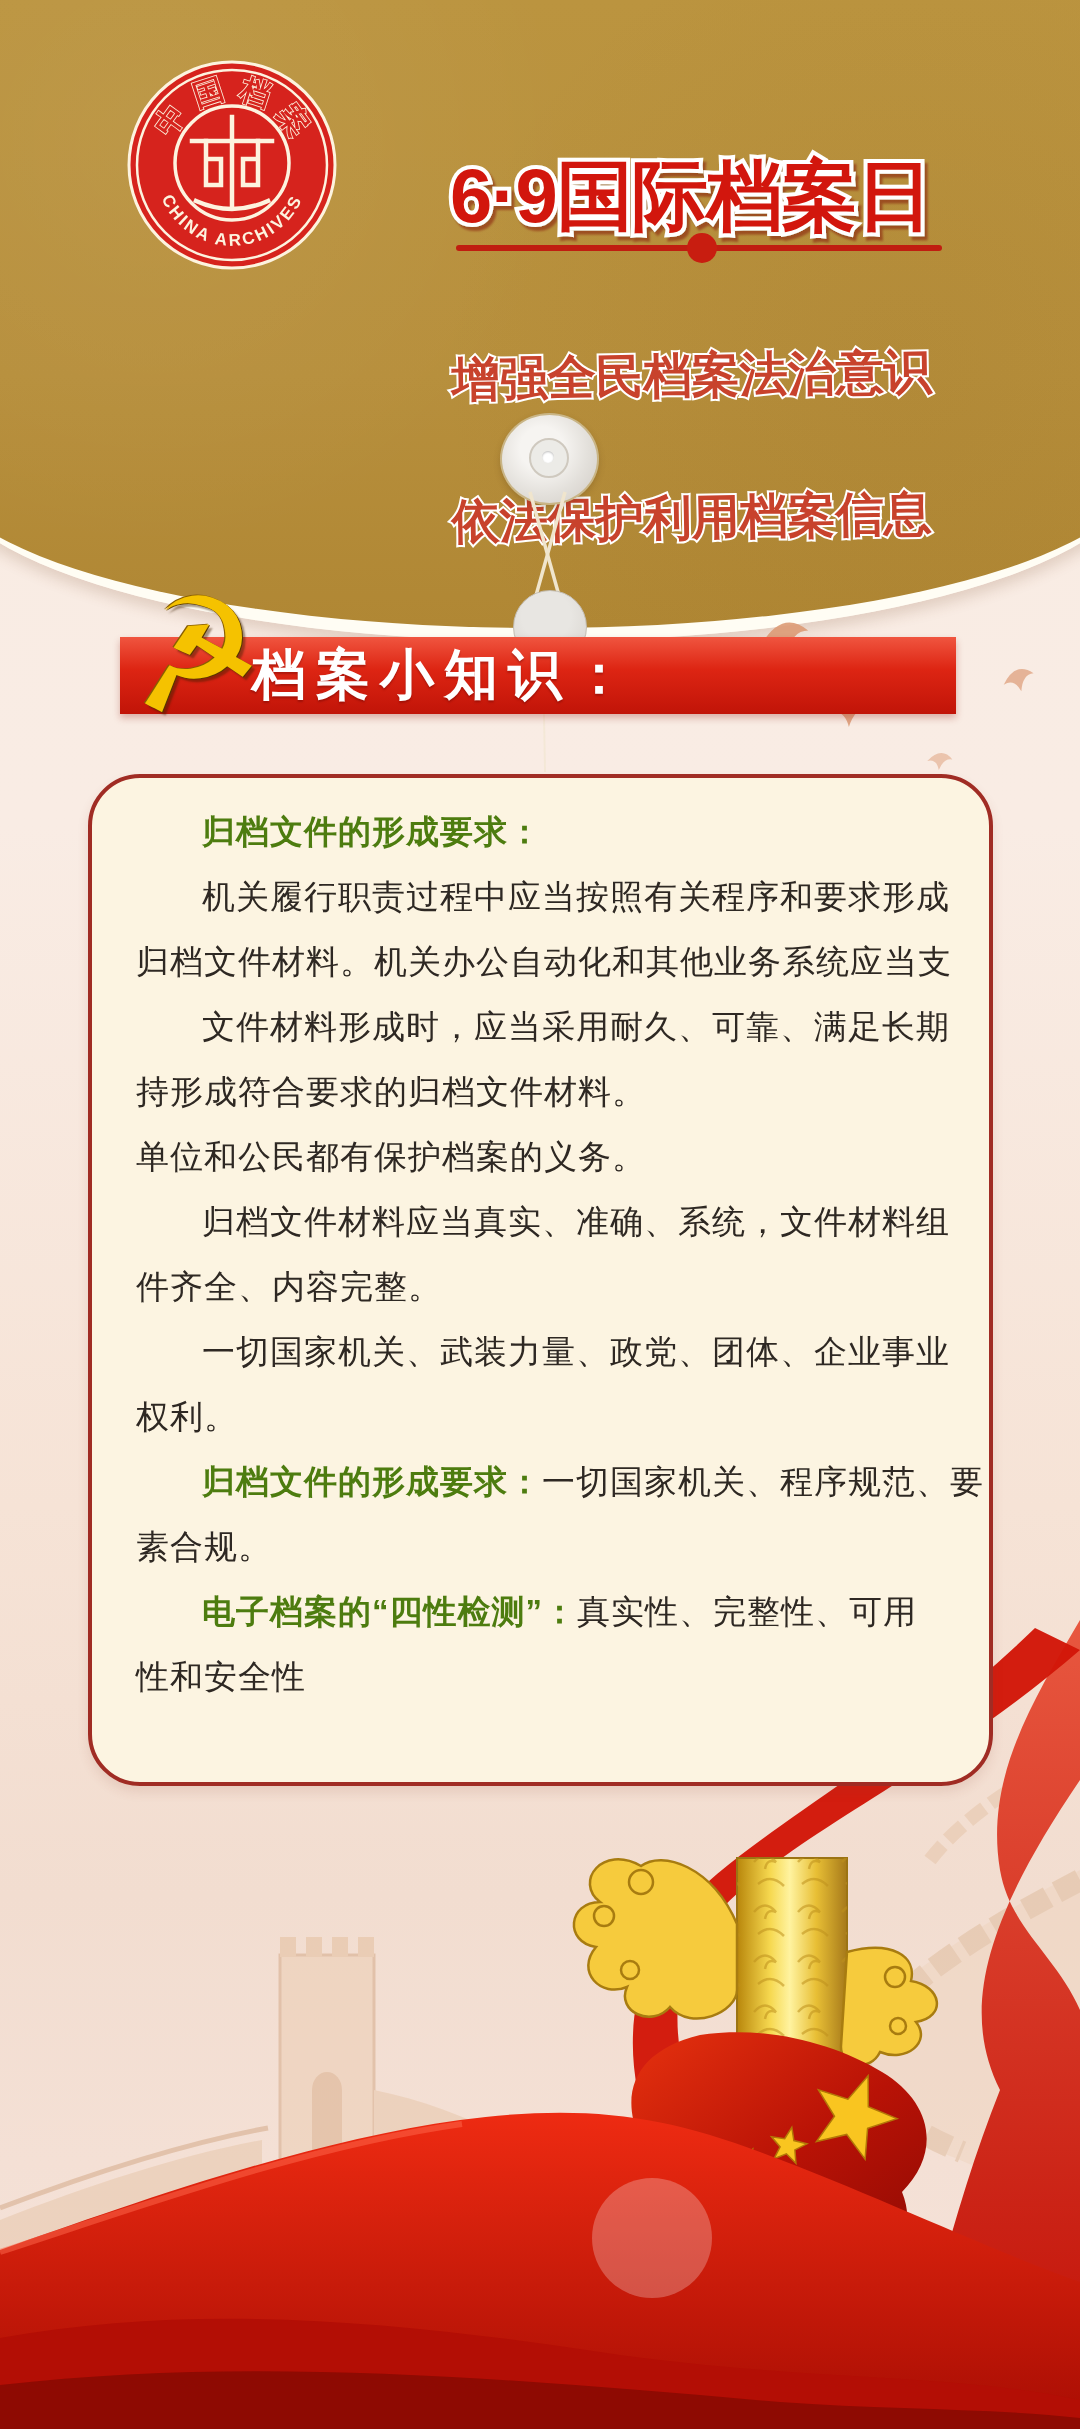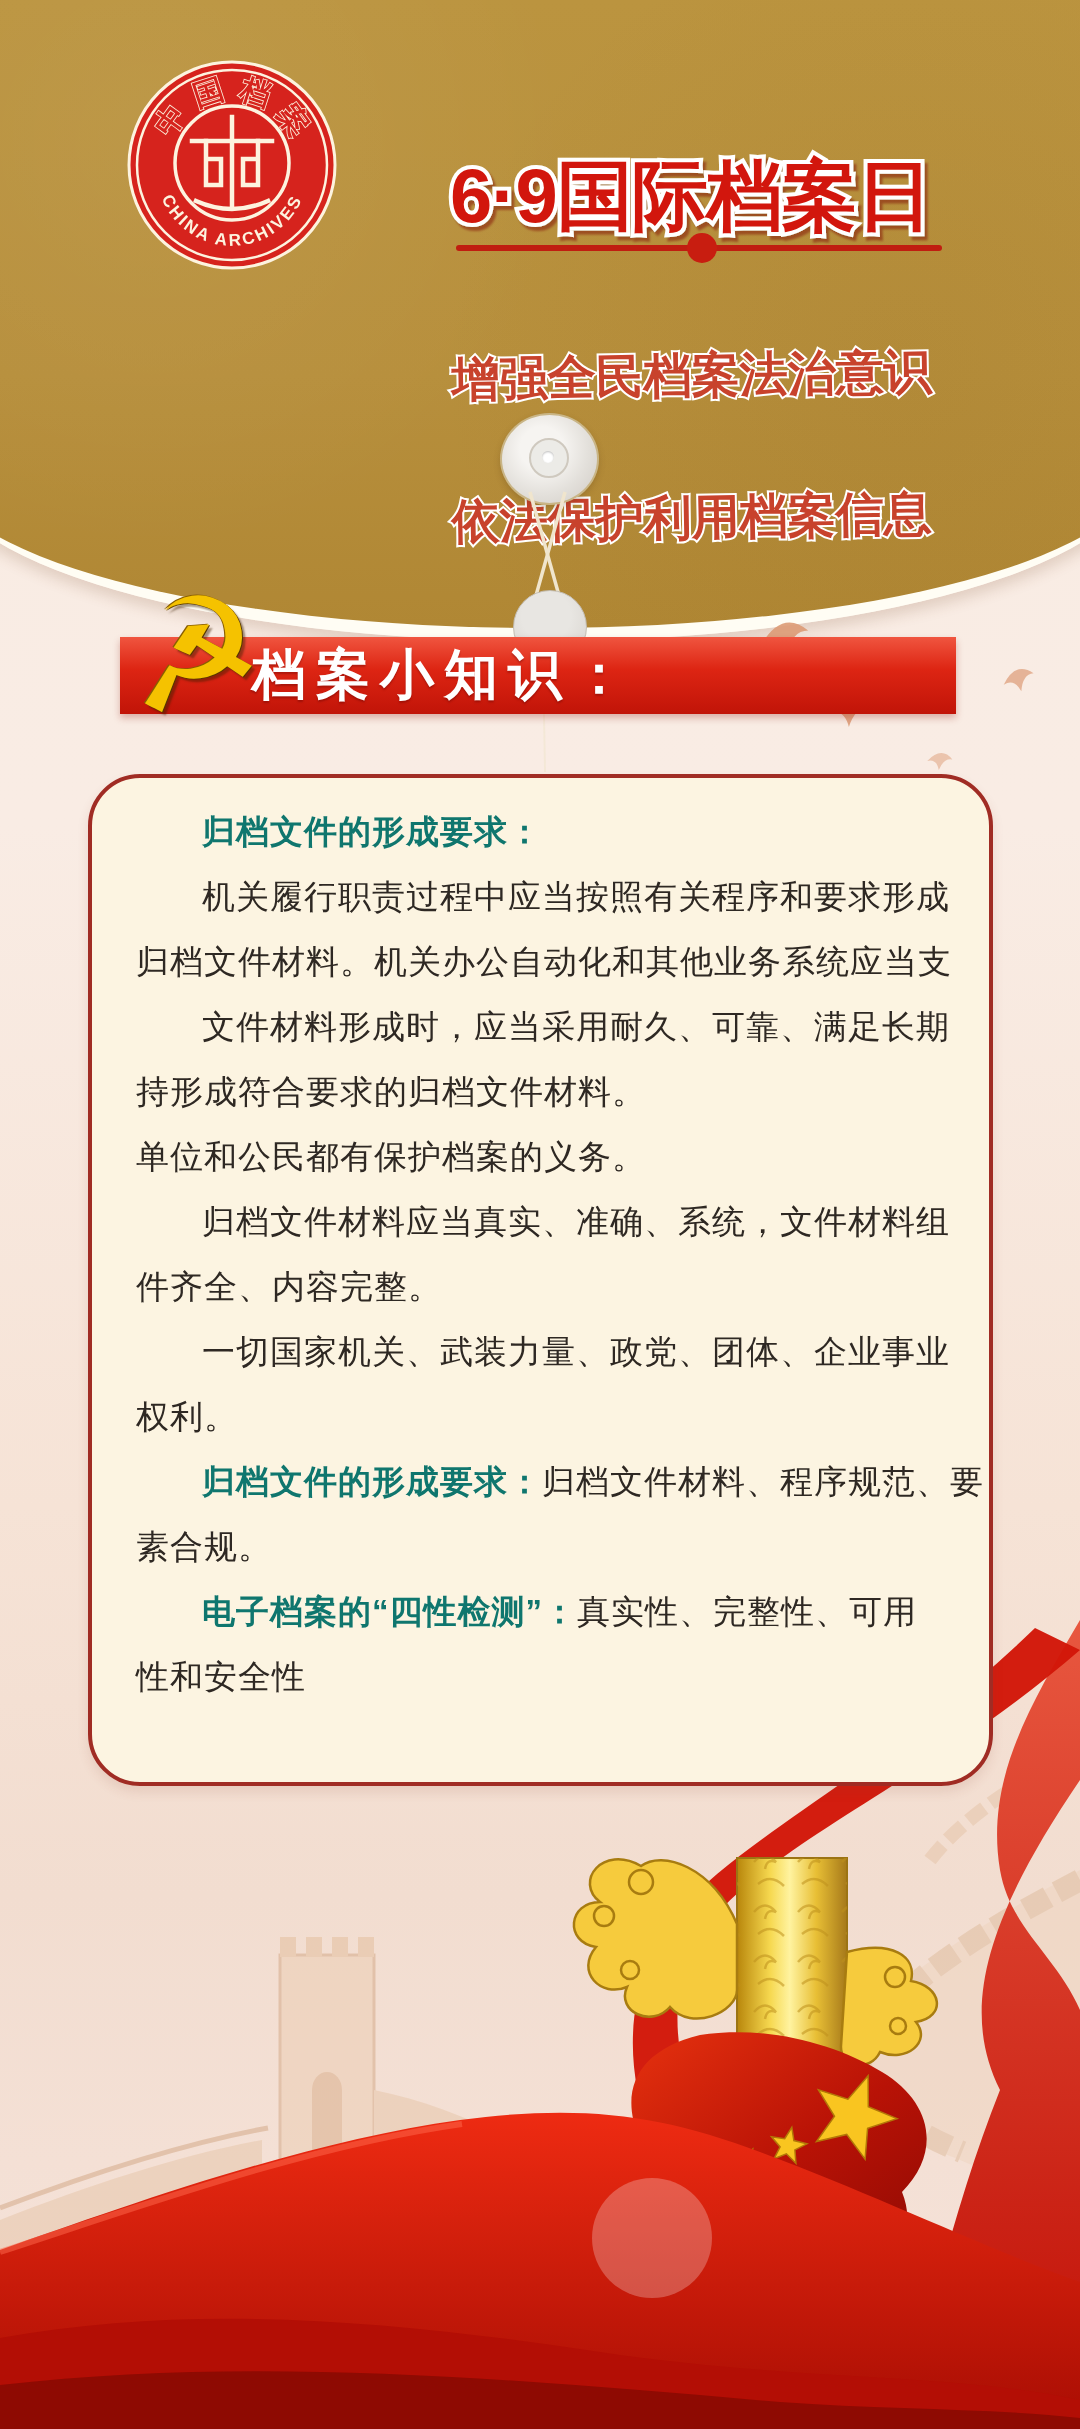--- a/index.html
+++ b/index.html
@@ -59,21 +59,21 @@
   }
   
   .kbox{
     position:absolute;left:88px;top:774px;width:905px;height:1012px;z-index:40;
     background:#fcf4e1;border:4px solid #a02c24;border-radius:52px;
     box-shadow:0 6px 12px rgba(140,60,40,.12);
     box-sizing:border-box;padding:21px 36px 0 44px;overflow:hidden;
   }
   .kb-line{height:65px;line-height:65px;font-size:33px;letter-spacing:1px;color:#2e2823;white-space:nowrap;}
   .kb-line.indent{padding-left:66px;}
-  .kb-red{color:#0f766e;font-weight:bold;}
+  .kb-red{color:#4d7c0f;font-weight:bold;}
   
   .doves{position:absolute;left:0;top:0;width:1080px;height:1200px;z-index:25;pointer-events:none;}
   
   .bottom-art{position:absolute;left:0;top:1450px;width:1080px;height:979px;z-index:30;}
 </style>
 </head>
 <body>
 
 <div class="page">
 
@@ -236,20 +236,20 @@
         <div class="kb-line indent"><span class="kb-red">归档文件的形成要求：</span></div>
         <div class="kb-line indent"><span>机关履行职责过程中应当按照有关程序和要求形成</span></div>
         <div class="kb-line"><span>归档文件材料。机关办公自动化和其他业务系统应当支</span></div>
         <div class="kb-line indent"><span>文件材料形成时，应当采用耐久、可靠、满足长期</span></div>
         <div class="kb-line"><span>持形成符合要求的归档文件材料。</span></div>
         <div class="kb-line"><span>单位和公民都有保护档案的义务。</span></div>
         <div class="kb-line indent"><span>归档文件材料应当真实、准确、系统，文件材料组</span></div>
         <div class="kb-line"><span>件齐全、内容完整。</span></div>
         <div class="kb-line indent"><span>一切国家机关、武装力量、政党、团体、企业事业</span></div>
         <div class="kb-line"><span>权利。</span></div>
-        <div class="kb-line indent"><span class="kb-red">归档文件的形成要求：</span><span>归档文件材料、程序规范、要</span></div>
+        <div class="kb-line indent"><span class="kb-red">归档文件的形成要求：</span><span>一切国家机关、程序规范、要</span></div>
         <div class="kb-line"><span>素合规。</span></div>
         <div class="kb-line indent"><span class="kb-red">电子档案的“四性检测”：</span><span>真实性、完整性、可用</span></div>
         <div class="kb-line"><span>性和安全性</span></div>
       </div>
   </div>
 
 </div>
 
 </body></html>

